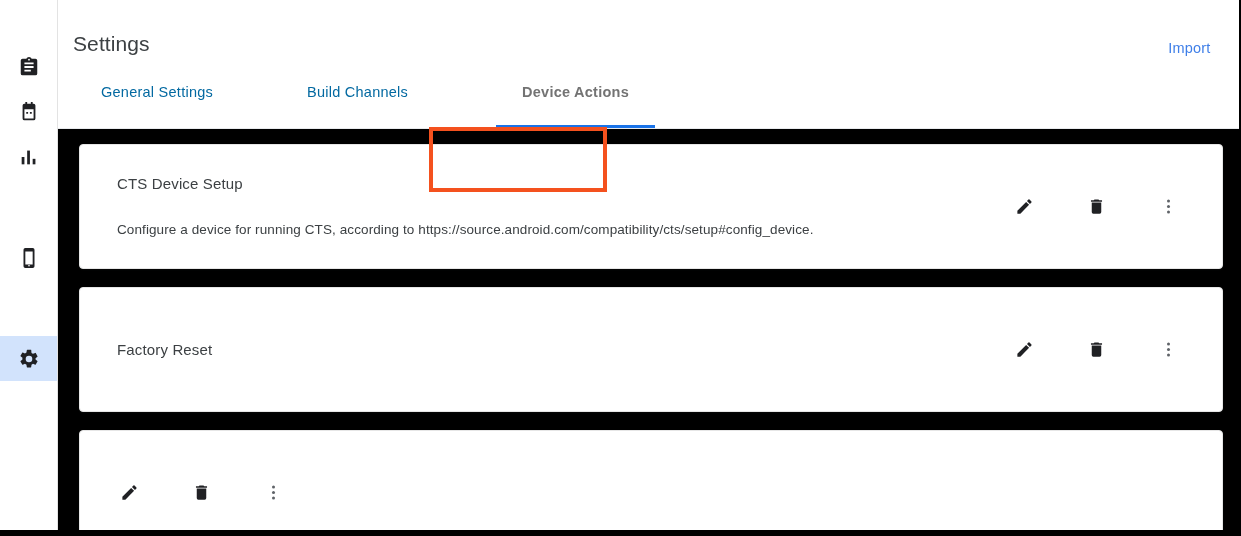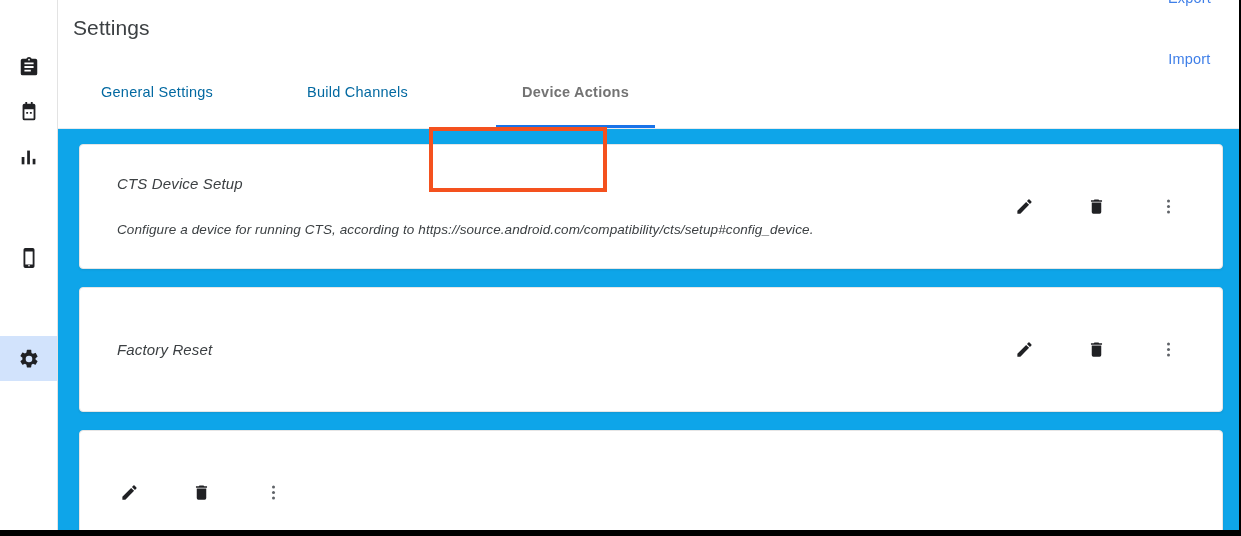--- a/index.html
+++ b/index.html
@@ -55,21 +55,21 @@
     flex-direction: column;
     min-width: 0;
     background: #ffffff;
   }
 
   
   #header {
     height: 56px;
     flex: 0 0 56px;
     display: flex;
-    align-items: center;
+    align-items: flex-end;
     padding: 0 28px 0 15px;
     position: relative;
   }
   #page-title {
     font-size: 21px;
     color: #3c4043;
     font-weight: 400;
     letter-spacing: .1px;
   }
   #header-actions {
@@ -136,22 +136,21 @@
     pointer-events: none;
     z-index: 5;
     background: transparent;
   }
 
   
   #content {
     flex: 1 1 auto;
     overflow: hidden;
     padding: 15px 16px 0 21px;
-    background: #0ea5e9;
-    font-style: italic;
+    background: #000000;
   }
 
   .card {
     background: #ffffff;
     border: 1px solid #e6e6e6;
     border-radius: 4px;
     box-shadow: 0 1px 2px rgba(60,64,67,.12);
     padding: 0 20px 0 37px;
     margin-bottom: 18px;
     height: 125px;

